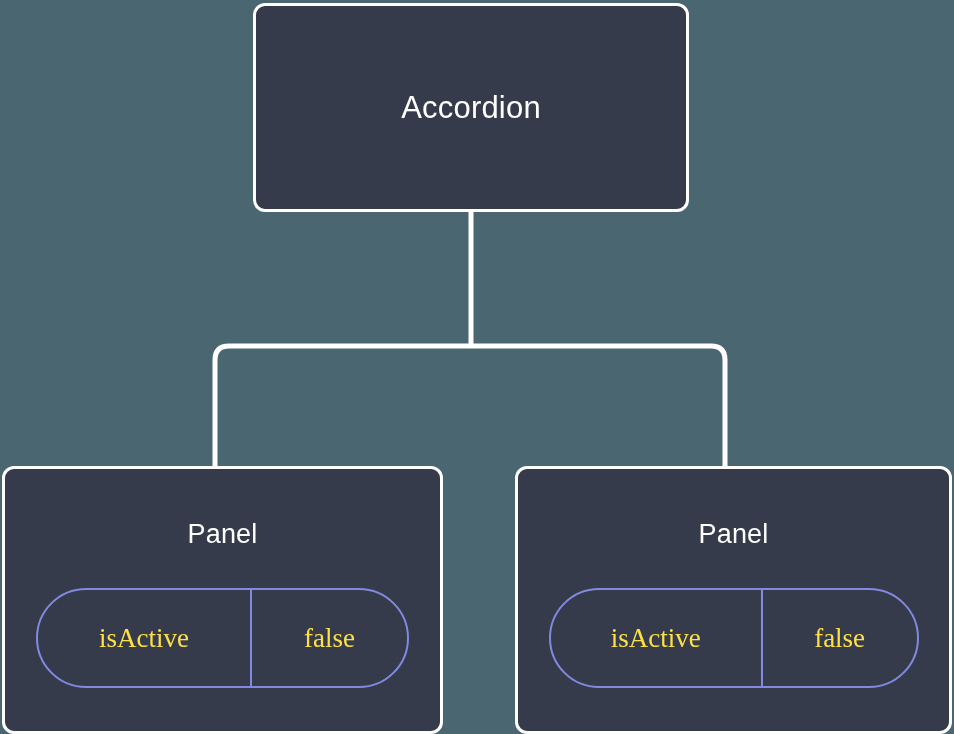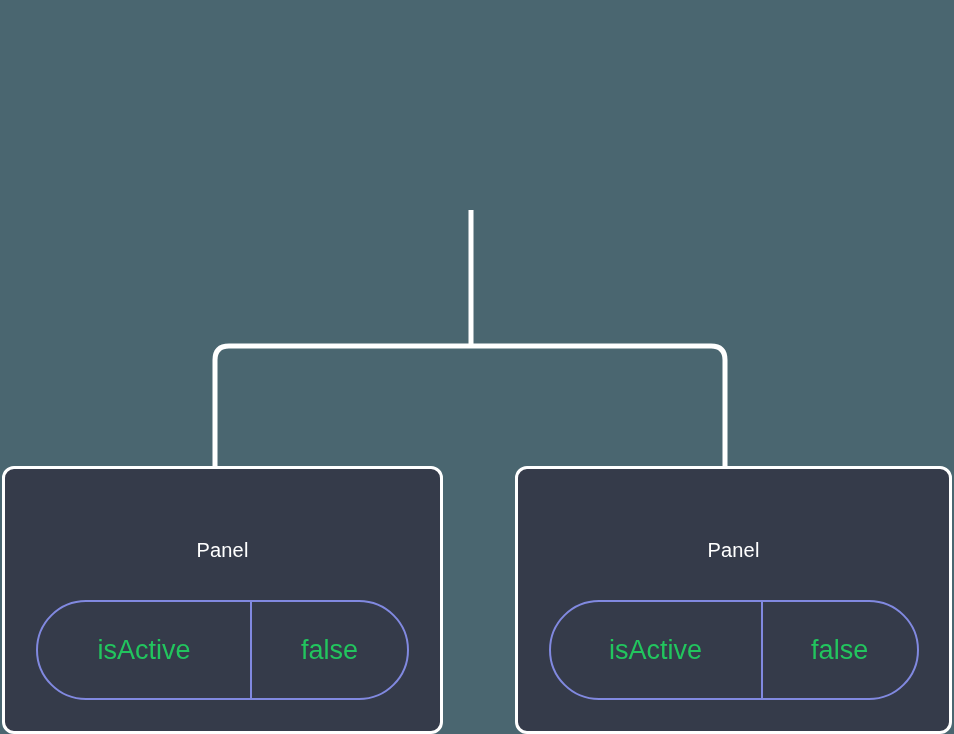--- a/index.html
+++ b/index.html
@@ -69,22 +69,21 @@
   }
   #node-panel-0 {
     left: 2px;
     width: 441px;
   }
   #node-panel-1 {
     left: 515px;
     width: 437px;
   }
   .node-panel .node-title {
-    font-size: 20px;
-    margin-top: 19px;
+    font-size: 27px;
   }
 
   .node-title {
     color: #ffffff;
     font-weight: 400;
     letter-spacing: 0.2px;
     line-height: 1;
     white-space: nowrap;
   }
 
@@ -100,25 +99,26 @@
     overflow: hidden;
   }
   #node-panel-0 .state-pill { width: 373px; }
   #node-panel-1 .state-pill { width: 370px; }
 
   .state-key,
   .state-value {
     display: flex;
     align-items: center;
     justify-content: center;
-    color: #22c55e;
+    color: #fde047;
     font-size: 27px;
     line-height: 1;
     white-space: nowrap;
     box-sizing: border-box;
+    font-family: Liberation Serif, serif;
   }
   .state-key {
     flex: 0 0 58%;
     border-right: 2px solid #8189e0;
     padding: 0 14px;
   }
   .state-value {
     flex: 1 1 auto;
     padding: 0 14px;
     text-align: center;
@@ -129,20 +129,23 @@
 
 <div id="tree-canvas">
 
   <svg id="connector-layer" viewBox="0 0 954 734" width="954" height="734" xmlns="http://www.w3.org/2000/svg">
 
     <path d="M 471 210 L 471 346" fill="none" stroke="#ffffff" stroke-width="5" stroke-linecap="butt"></path>
 
     <path d="M 215 468 L 215 360 Q 215 346 229 346 L 711 346 Q 725 346 725 360 L 725 468" fill="none" stroke="#ffffff" stroke-width="5" stroke-linecap="butt" stroke-linejoin="round"></path>
   </svg>
 
+  <div class="node" id="node-accordion">
+    <span class="node-title">Accordion</span>
+  </div>
 
   <div class="node node-panel" id="node-panel-0">
     <span class="node-title">Panel</span>
     <div class="state-pill">
       <span class="state-key">isActive</span>
       <span class="state-value">false</span>
     </div>
   </div>
 
   <div class="node node-panel" id="node-panel-1">

